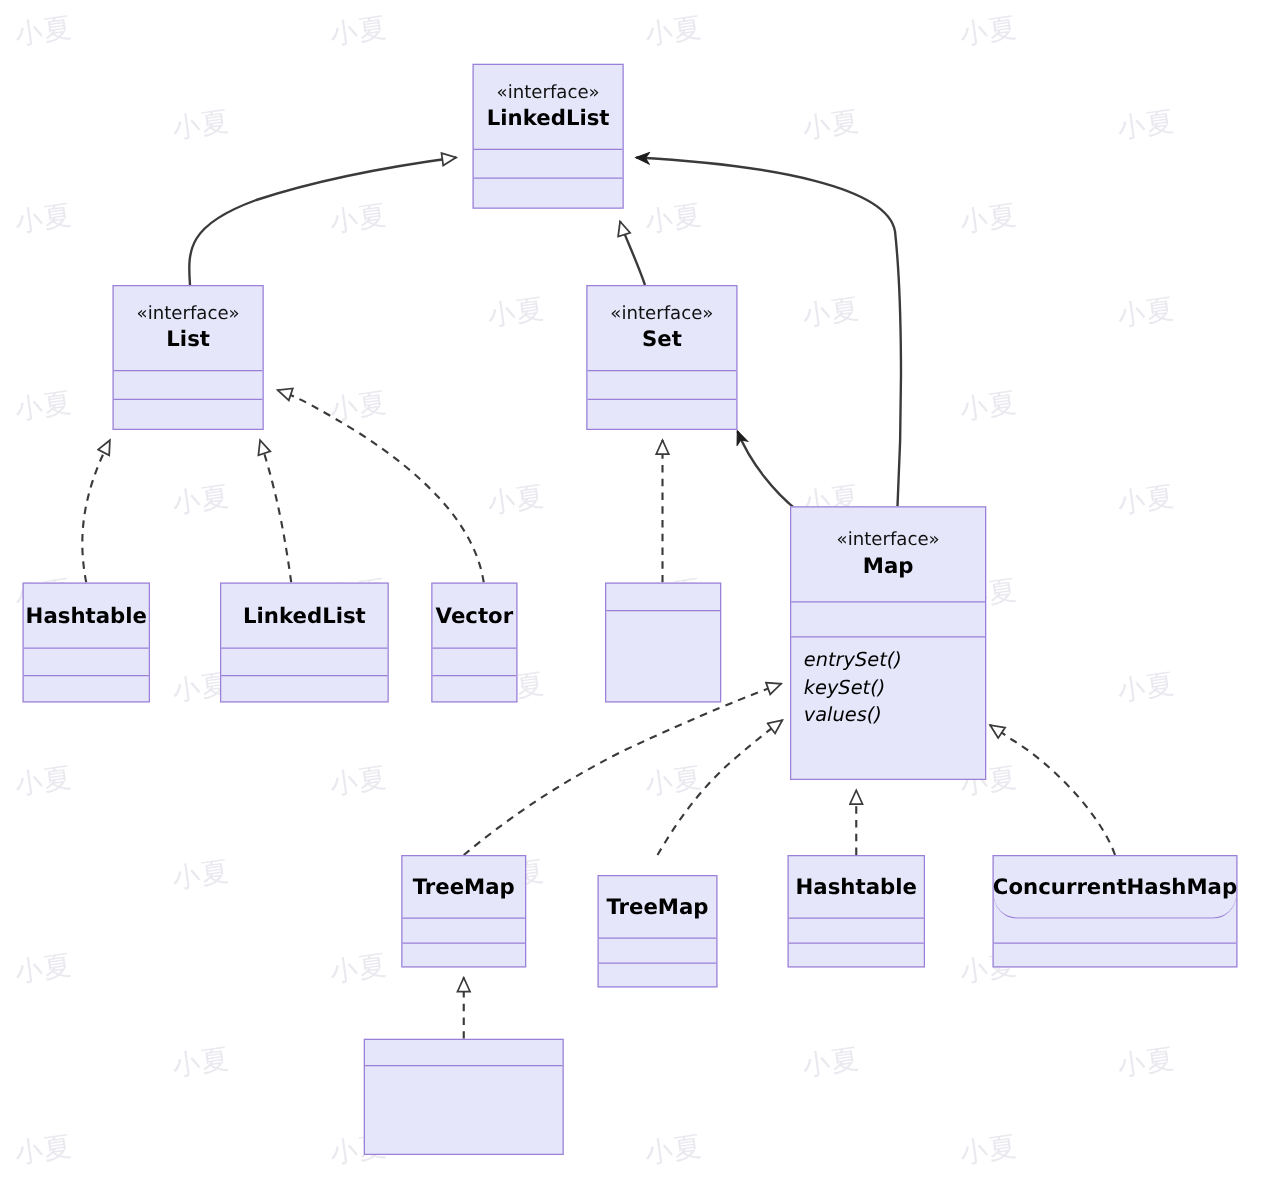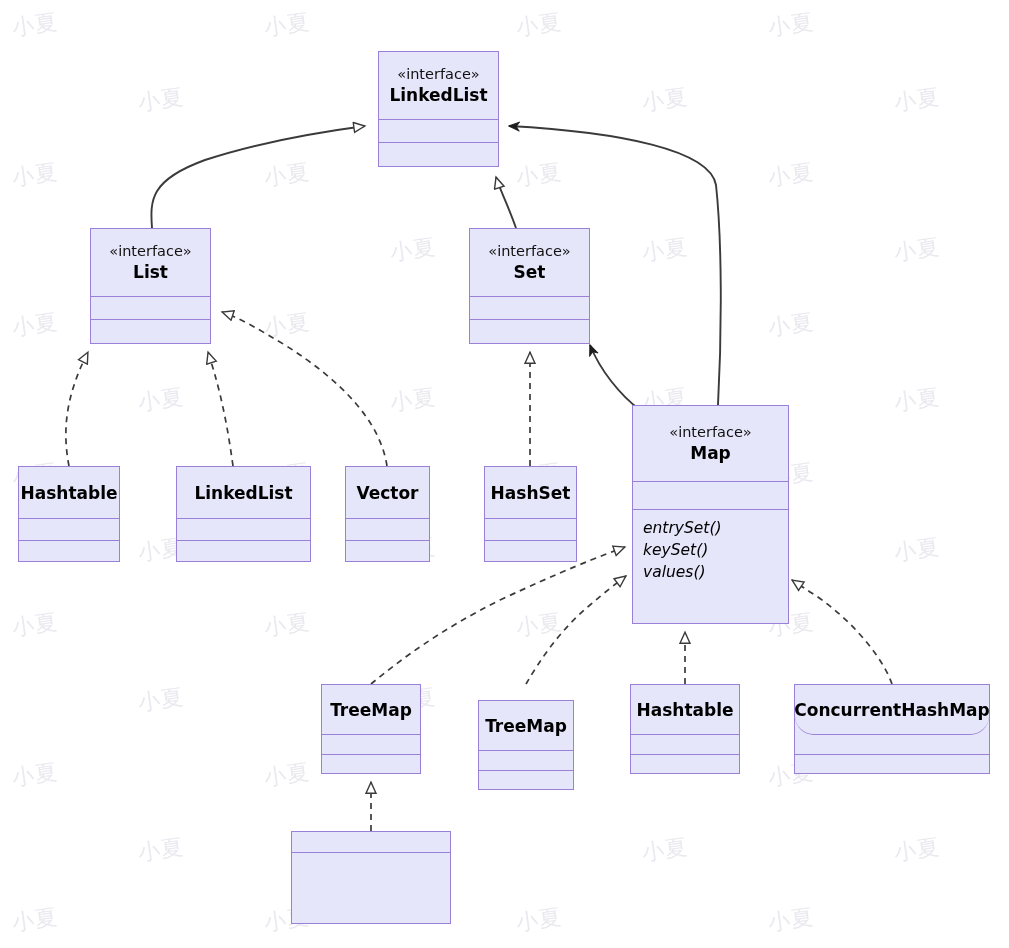--- a/index.html
+++ b/index.html
@@ -218,31 +218,28 @@
         <div class="compartment" style="height: 22px;"></div>
         <div class="compartment last methods" style="height: 18.8px;"></div>
       </div>
       <div class="uml-box" style="left: 176px; top: 466px; width: 135px; height: 96px;">
         <div class="uml-head" style="height: 52px;">
           <div class="cls-name">LinkedList</div>
         </div>
         <div class="compartment" style="height: 22px;"></div>
         <div class="compartment last methods" style="height: 18.8px;"></div>
       </div>
-      <div class="uml-box" style="left: 345px; top: 466px; width: 85px; height: 96px;">
+      <div class="uml-box" style="left: 345px; top: 466px; width: 69px; height: 96px;">
         <div class="uml-head" style="height: 52px;">
           <div class="cls-name">Vector</div>
         </div>
         <div class="compartment" style="height: 22px;"></div>
         <div class="compartment last methods" style="height: 18.8px;"></div>
       </div>
       <div class="uml-box" style="left: 484px; top: 466px; width: 93px; height: 96px;">
-        <div class="uml-head" style="height: 52px;">
-          <div class="cls-name">HashSet</div>
-        </div>
         <div class="compartment" style="height: 22px;"></div>
         <div class="compartment last methods" style="height: 18.8px;"></div>
       </div>
       <div class="uml-box" style="left: 321px; top: 684px; width: 100px; height: 90px;">
         <div class="uml-head" style="height: 50px;">
           <div class="cls-name">TreeMap</div>
         </div>
         <div class="compartment" style="height: 20px;"></div>
         <div class="compartment last methods" style="height: 16.8px;"></div>
       </div>

